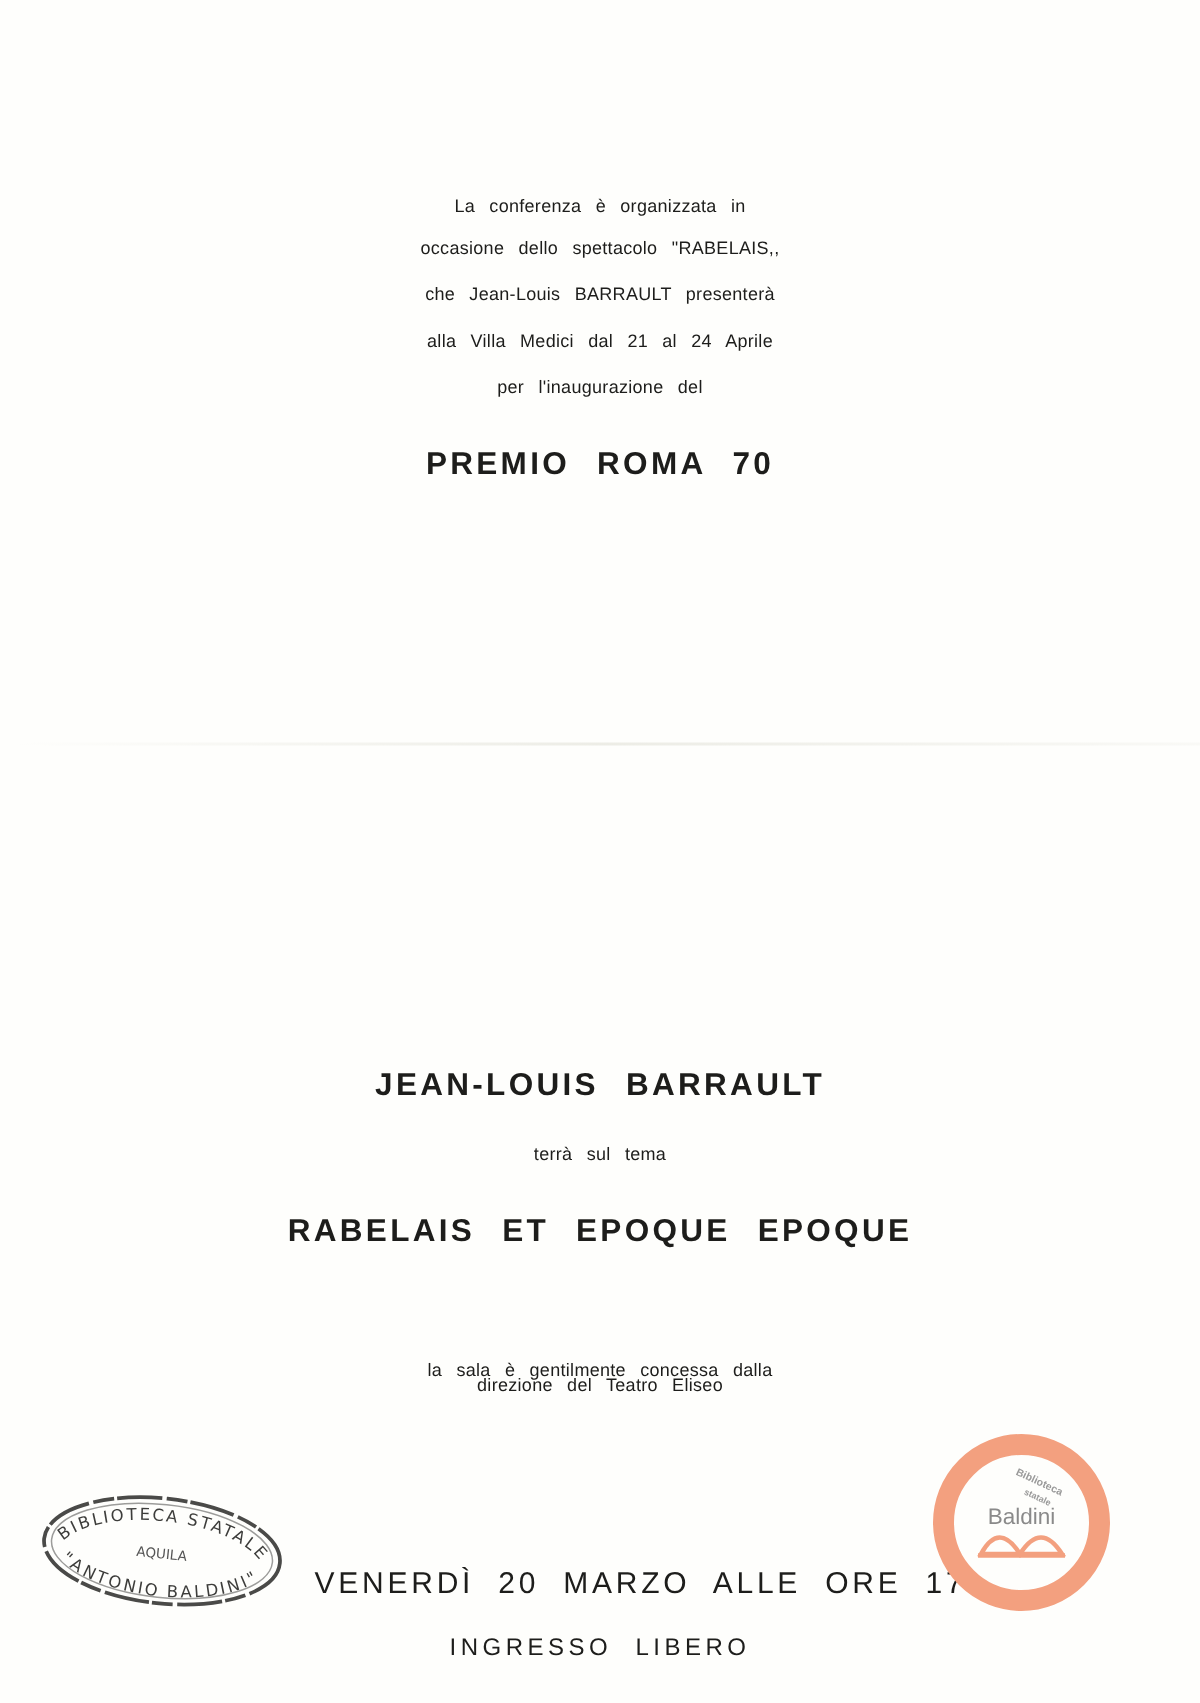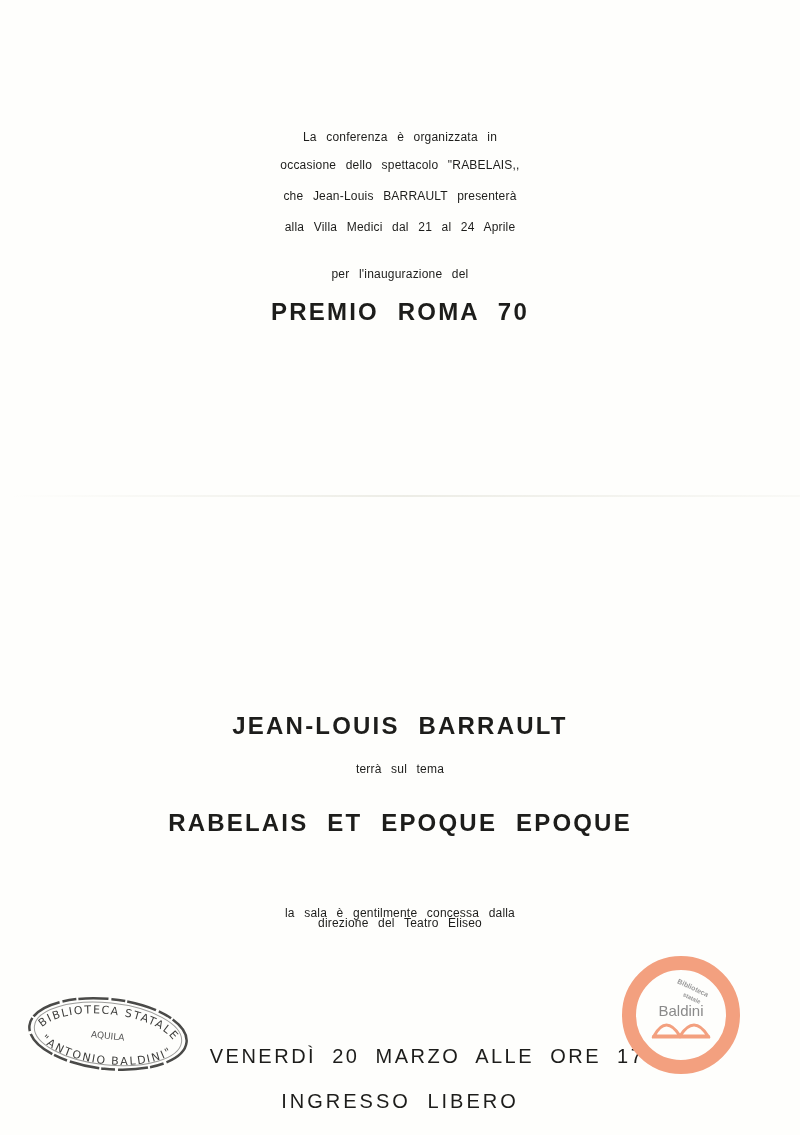--- a/index.html
+++ b/index.html
@@ -15,22 +15,22 @@
     .fold {
       position: absolute; left: 10px; right: 0; top: 495px; height: 2px;
       background: linear-gradient(to right, rgba(230,230,222,0.0), rgba(225,225,215,0.6), rgba(230,230,222,0.2));
     }
     .line {
       position: absolute; left: 0; width: 800px; text-align: center;
       white-space: nowrap;
     }
     .body-text { font-size: 12px; word-spacing: 6px; letter-spacing: 0.2px; }
     .caps { font-size: 20px; letter-spacing: 2.5px; word-spacing: 8px; padding-left: 27px; }
-    .caps-lg { font-size: 24px; letter-spacing: 2.2px; word-spacing: 10px; font-weight: bold; }
-    .caps-sm { font-size: 20px; letter-spacing: 3px; word-spacing: 8px; }
+    .caps-lg { font-size: 21px; letter-spacing: 2.2px; word-spacing: 10px; font-weight: bold; }
+    .caps-sm { font-size: 16px; letter-spacing: 3px; word-spacing: 8px; }
 
     
     .stamp {
       position: absolute; left: 26px; top: 995px; width: 165px; height: 78px;
       transform: rotate(6deg);
     }
     .stamp svg { width: 100%; height: 100%; }
 
     
     .logo {
@@ -45,21 +45,21 @@
 </head>
 <body>
 
 <div class="page">
   <div class="fold"></div>
 
   <div class="line body-text" style="top:130px;">La conferenza è organizzata in</div>
   <div class="line body-text" style="top:158px;">occasione dello spettacolo "RABELAIS,,</div>
   <div class="line body-text" style="top:189px;">che Jean-Louis BARRAULT presenterà</div>
   <div class="line body-text" style="top:220px;">alla Villa Medici dal 21 al 24 Aprile</div>
-  <div class="line body-text" style="top:251px;margin-top:16px;">per l'inaugurazione del</div>
+  <div class="line body-text" style="top:251px;">per l'inaugurazione del</div>
 
   <div class="line caps-lg" style="top:298px;">PREMIO ROMA 70</div>
 
 
   <div class="line caps-lg" style="top:712px;">JEAN-LOUIS BARRAULT</div>
 
   <div class="line body-text" style="top:762px;">terrà sul tema</div>
 
   <div class="line caps-lg" style="top:809px;">RABELAIS ET EPOQUE EPOQUE</div>
 

